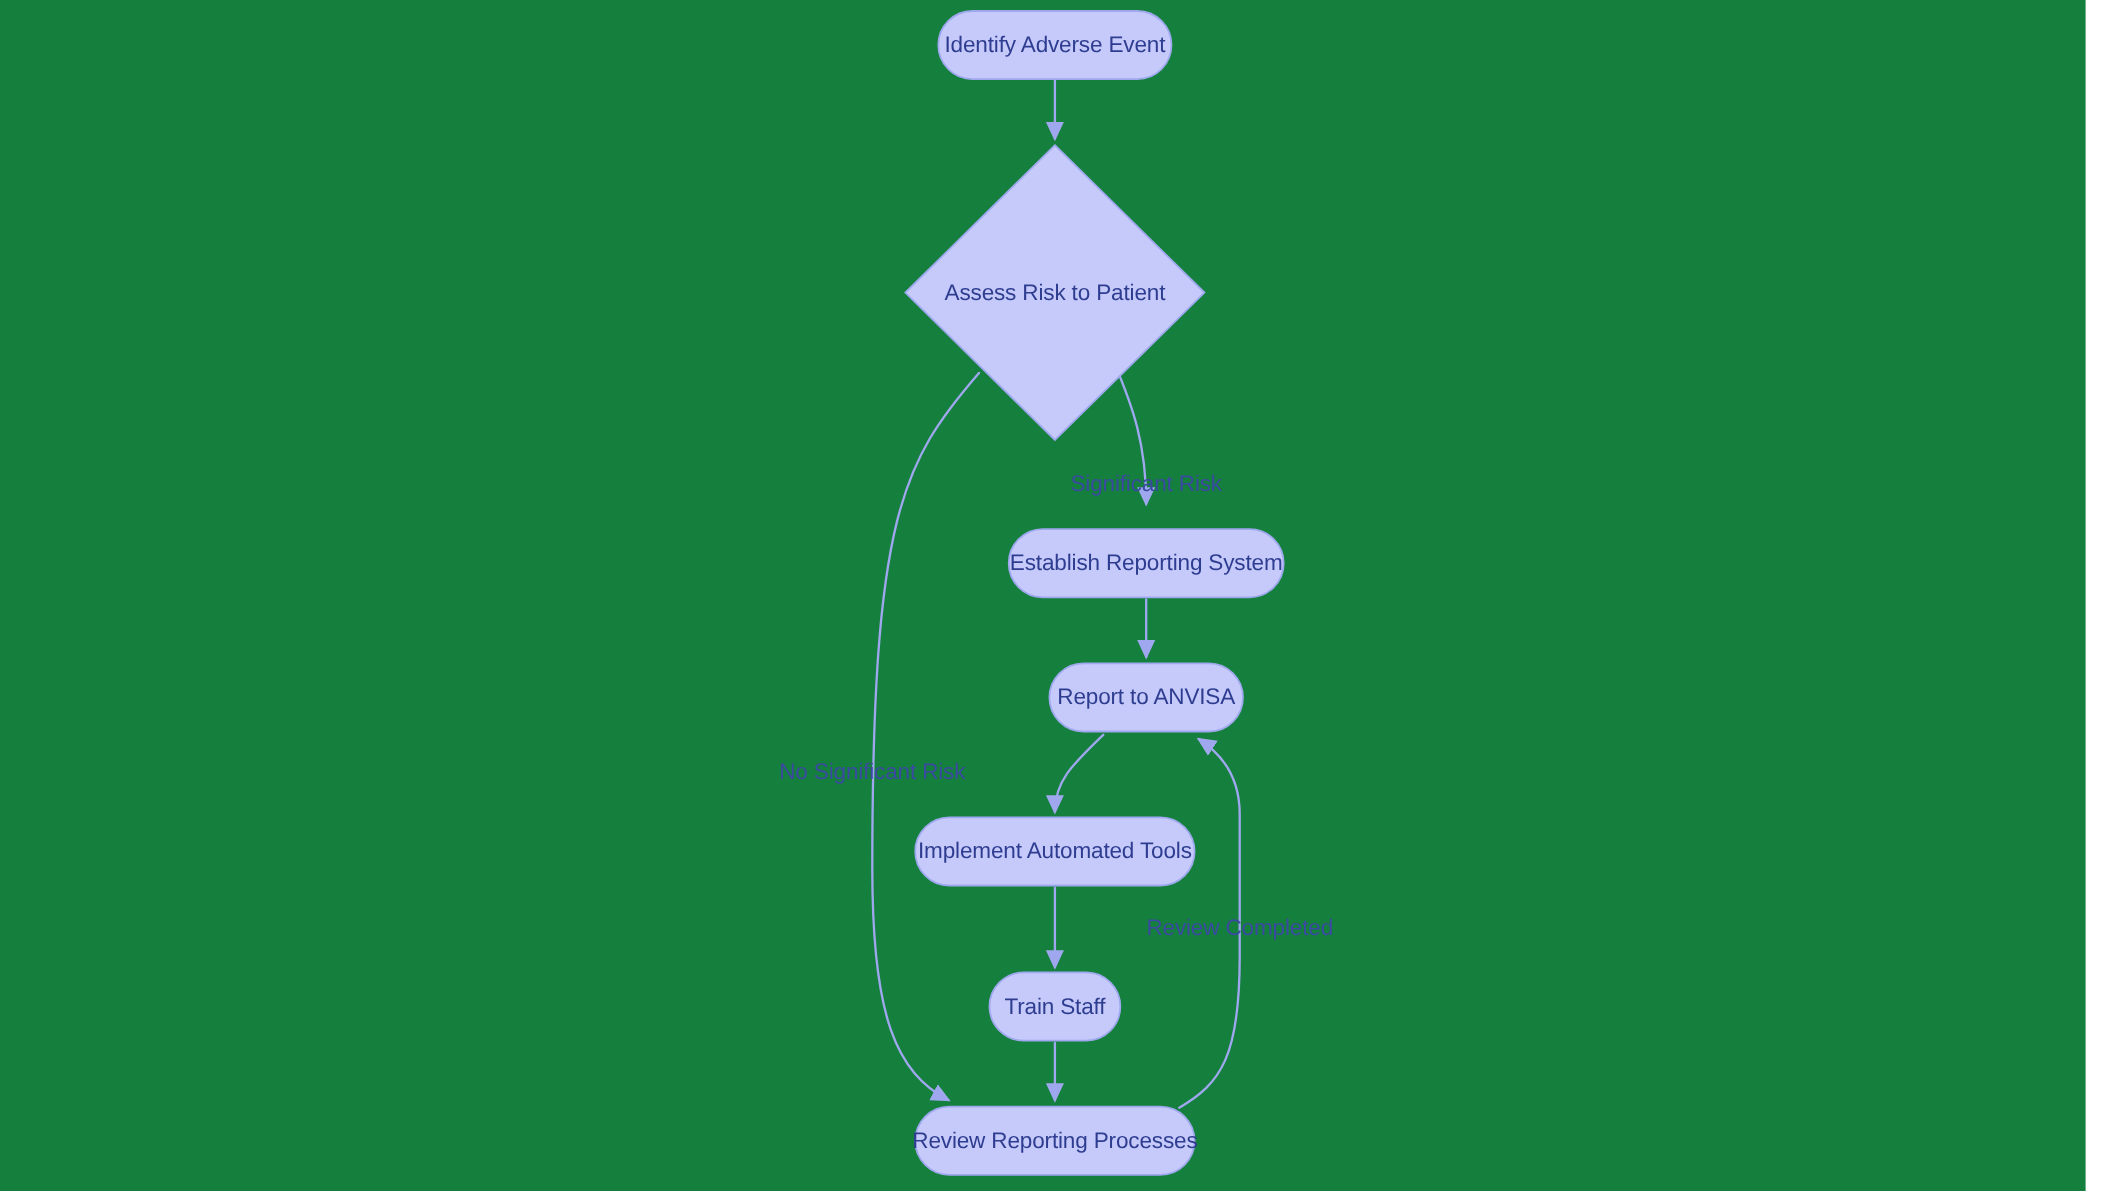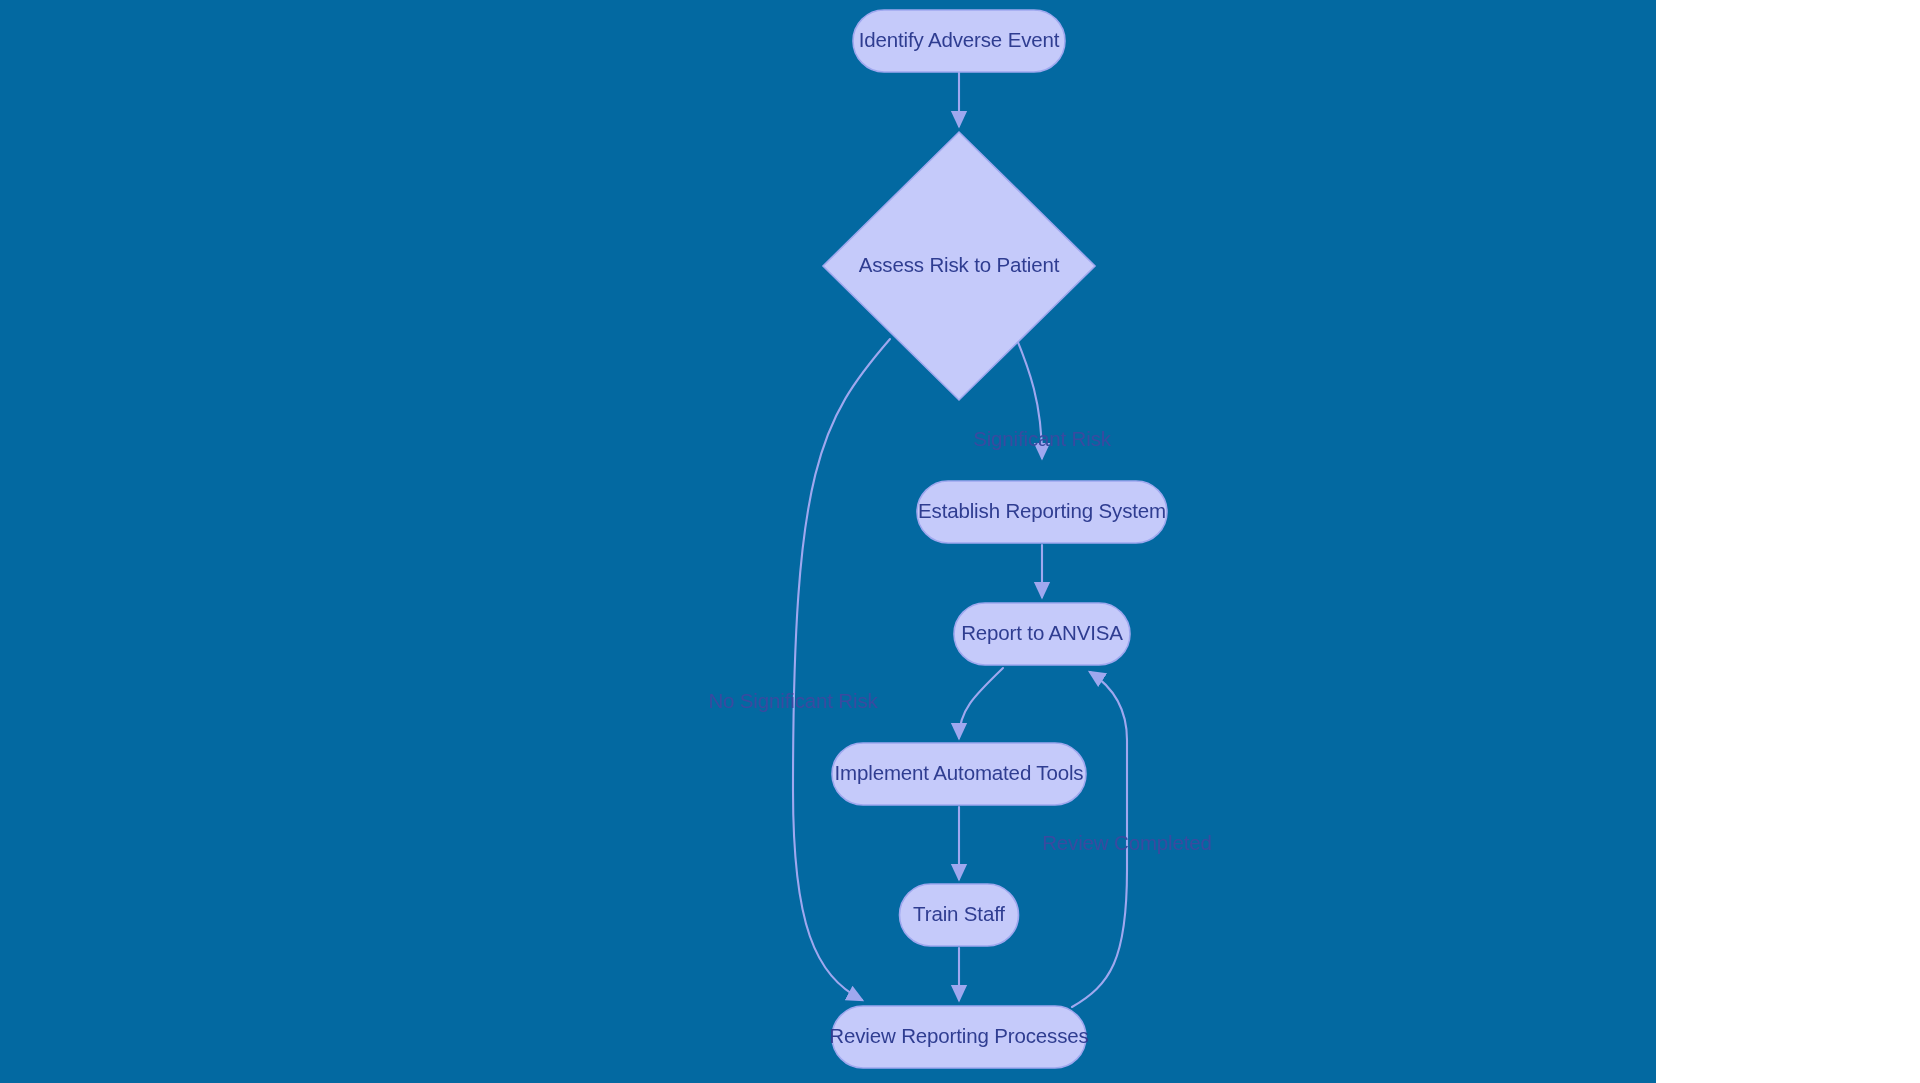--- a/index.html
+++ b/index.html
@@ -8,23 +8,23 @@
     background: #ffffff;
   }
   body {
     width: 1920px;
     height: 1083px;
     overflow: hidden;
     font-family: "Liberation Sans", sans-serif;
   }
   #flow-root {
     position: relative;
-    width: 1656px;
+    width: 1896px;
     height: 1083px;
-    background: #0369a1;
+    background: #15803d;
   }
   #flow-svg {
     position: absolute;
     left: 0;
     top: 0;
     width: 1920px;
     height: 1083px;
   }
   .node-shape {
     fill: #c5cafa;

